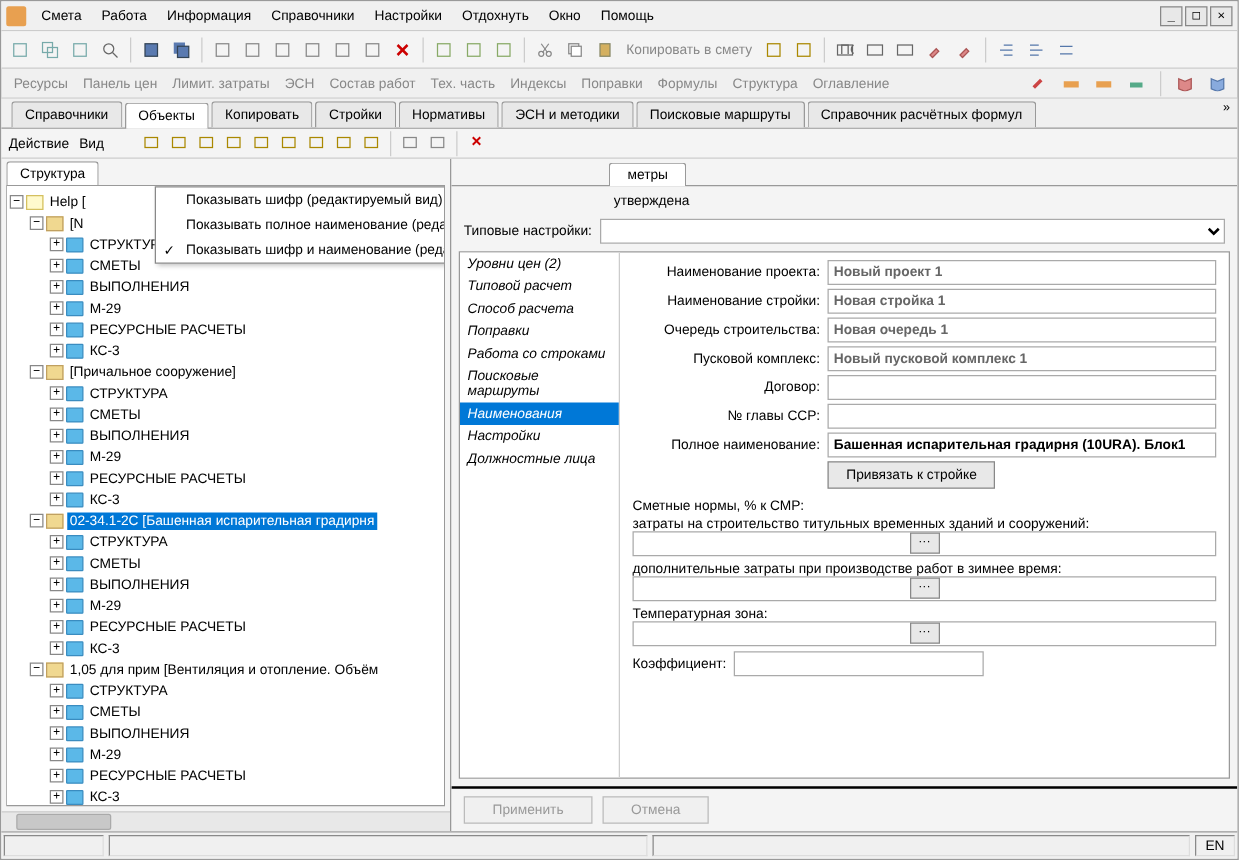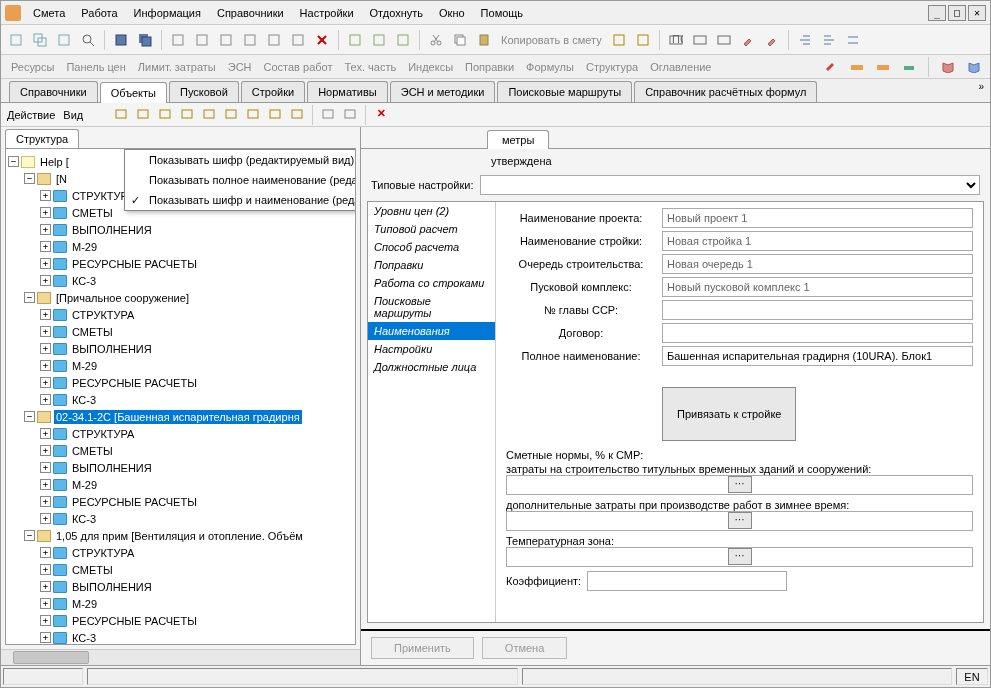--- a/index.html
+++ b/index.html
@@ -49,24 +49,24 @@
 .right-tab.active { background: #fff; position: relative; top: 1px; }
 .status-row { padding: 6px 10px; }
 .settings-row { display: flex; align-items: center; padding: 2px 10px 6px; gap: 6px; }
 .settings-row select { flex: 1; height: 20px; border: 1px solid #aaa; background: #fff; }
 .detail-area { flex: 1; display: flex; margin: 0 6px 6px; border: 1px solid #999; background: #fff; overflow: hidden; }
 .detail-nav { width: 128px; border-right: 1px solid #ccc; background: #fff; font-style: italic; }
 .nav-item { padding: 3px 6px; cursor: pointer; }
 .nav-item.selected { background: #0078d7; color: #fff; }
 .detail-form { flex: 1; padding: 6px 10px; overflow: auto; }
 .form-row { display: flex; align-items: center; margin-bottom: 3px; gap: 6px; }
-.form-label { width: 150px; text-align: center; }
-.form-input { flex: 1; height: 20px; border: 1px solid #aaa; padding: 2px 4px; background: #fff; color: #666; }
+.form-label { width: 150px; text-align: right; }
+.form-input { flex: 1; height: 20px; border: 1px solid #aaa; padding: 2px 4px; background: #fff; color: #666; font-weight: bold; }
 .form-input.edit { color: #000; }
-.form-btn { padding: 20px 14px; border: 1px solid #888; background: #e8e8e8; cursor: pointer; margin-top: 18px; }
+.form-btn { padding: 4px 14px; border: 1px solid #888; background: #e8e8e8; cursor: pointer; }
 .section-label { margin: 8px 0 2px; }
 .ellipsis-row { display: flex; align-items: center; gap: 6px; margin-bottom: 4px; }
 .ellipsis-input { flex: 1; position: relative; }
 .ellipsis-input input { width: 100%; height: 20px; border: 1px solid #aaa; padding: 2px 4px; }
 .ellipsis-btn { position: absolute; left: 50%; top: 1px; transform: translateX(-50%); width: 24px; height: 17px; border: 1px solid #888; background: #e8e8e8; font-size: 10px; text-align: center; cursor: pointer; line-height: 13px; }
 .bottom-buttons { display: flex; justify-content: flex-start; padding: 6px 10px; gap: 8px; border-top: 2px solid #000000; }
 .btn-disabled { padding: 4px 22px; border: 1px solid #bbb; background: #f0f0f0; color: #999; cursor: default; }
 .status-bar { display: flex; height: 22px; border-top: 1px solid #999; background: #f0f0f0; }
 .status-cell { border: 1px inset #ddd; margin: 2px; }
 .status-lang { margin-left: auto; width: 32px; display: flex; align-items: center; justify-content: center; border: 1px inset #ddd; margin: 2px; }
@@ -304,21 +304,21 @@
         <svg width="14" height="12">
           <path d="M2 2 L7 4 L12 2 L12 10 L7 12 L2 10 Z" fill="#8ad" stroke="#57a"></path>
         </svg>
       </div>
   </div>
 </div>
 
 <div class="tabbar">
   <div class="tab">Справочники</div>
   <div class="tab active">Объекты</div>
-  <div class="tab">Пусковой</div>
+  <div class="tab">Копировать</div>
   <div class="tab">Стройки</div>
   <div class="tab">Нормативы</div>
   <div class="tab">ЭСН и методики</div>
   <div class="tab">Поисковые маршруты</div>
   <div class="tab">Справочник расчётных формул</div>
   <div class="tab-overflow">»</div>
 </div>
 
 <div class="actionbar">
   <span class="action-label">Действие</span>
@@ -592,25 +592,25 @@
           </div>
         <div class="form-row">
             <span class="form-label">Очередь строительства:</span>
             <input class="form-input" value="Новая очередь 1" style="">
           </div>
         <div class="form-row">
             <span class="form-label">Пусковой комплекс:</span>
             <input class="form-input" value="Новый пусковой комплекс 1" style="">
           </div>
         <div class="form-row">
+            <span class="form-label">Договор:</span>
+            <input class="form-input edit" style="">
+          </div>
+        <div class="form-row">
             <span class="form-label">№ главы ССР:</span>
-            <input class="form-input edit" style="">
-          </div>
-        <div class="form-row">
-            <span class="form-label">Договор:</span>
             <input class="form-input edit" style="">
           </div>
         <div class="form-row">
             <span class="form-label">Полное наименование:</span>
             <input class="form-input edit" value="Башенная испарительная градирня (10URA). Блок1" style="">
           </div>
         <div class="form-row">
             <span class="form-label"></span>
             <button class="form-btn">Привязать к стройке</button>
           </div>

